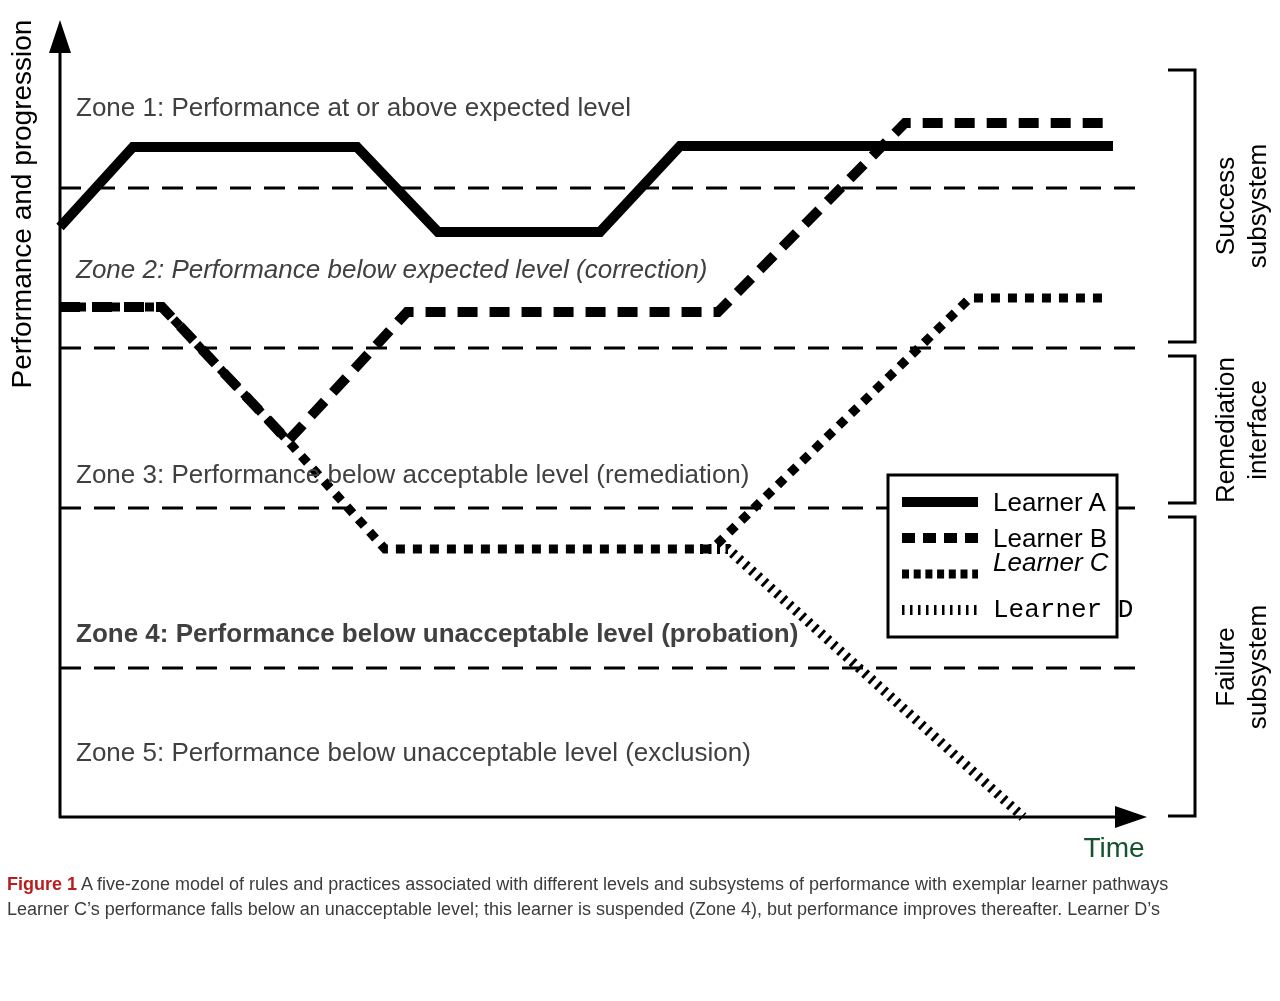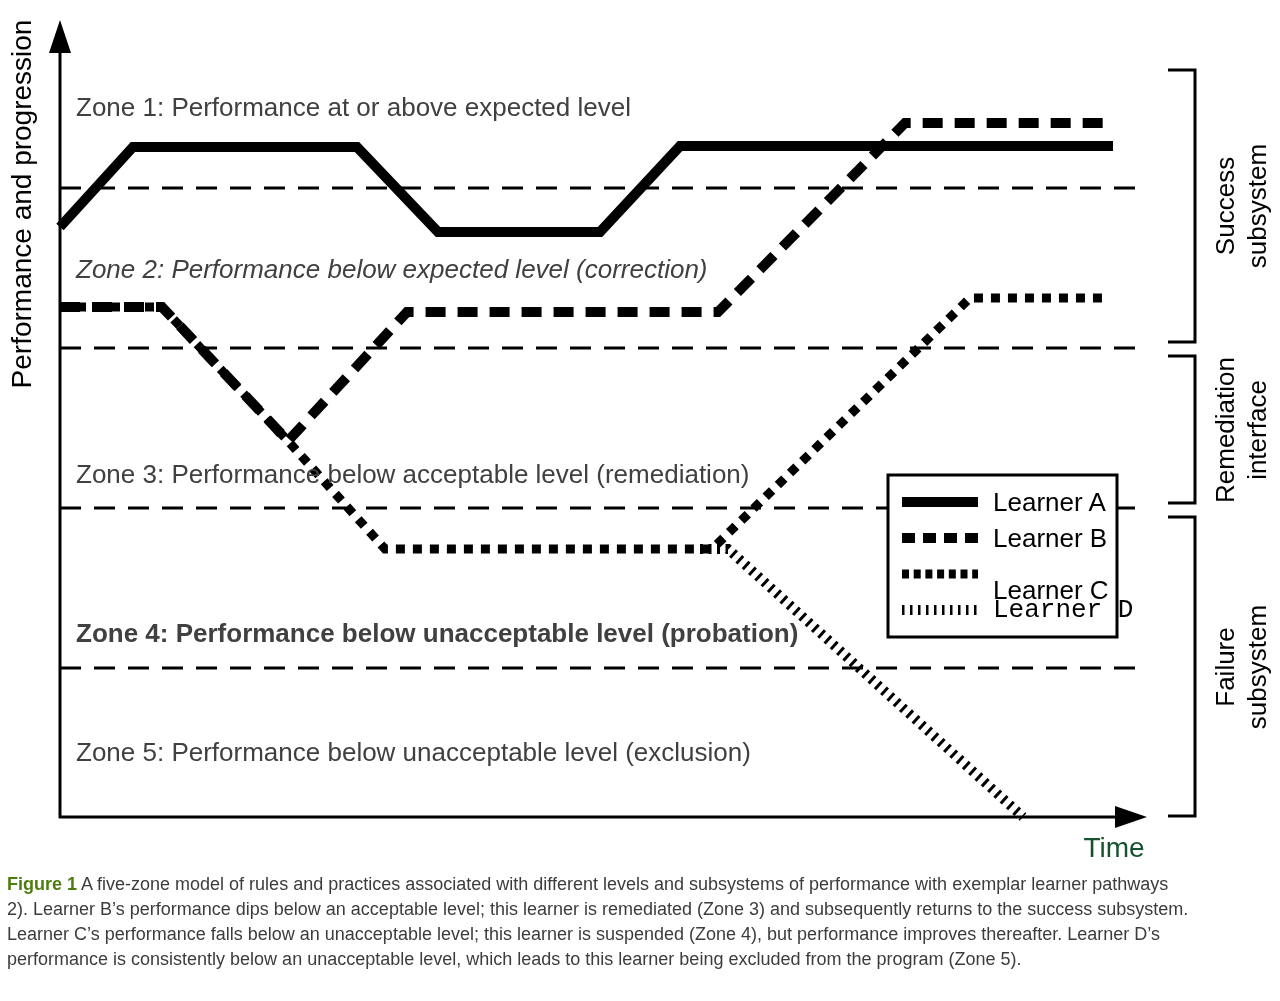--- a/index.html
+++ b/index.html
@@ -14,21 +14,21 @@
   .bracket-label{position:absolute;font-size:26px;line-height:32px;color:#000;
               text-align:center;white-space:nowrap;
               transform:translate(-50%,-50%) rotate(-90deg);}
   .yaxis-label{position:absolute;left:22px;top:204px;font-size:28px;color:#000;
               white-space:nowrap;transform:translate(-50%,-50%) rotate(-90deg);}
   .time-label{position:absolute;left:1114px;top:848px;font-size:28px;color:#14532d;
               white-space:nowrap;transform:translate(-50%,-50%);}
   #caption{position:absolute;left:7px;top:872px;width:1270px;color:#3c3c3c;
            font-size:18px;line-height:25px;}
   #caption .cap-line{white-space:nowrap;}
-  #caption b{color:#4d7c0f;}
+  #caption b{color:#b91c1c;}
 </style>
 </head>
 <body>
 
 <div id="figure">
   <svg id="plot-svg" width="1280" height="870" viewBox="0 0 1280 870">
       <line x1="60" y1="188" x2="1140" y2="188" stroke="#000000" stroke-width="3" stroke-dasharray="21 13"></line>
       <line x1="60" y1="348" x2="1140" y2="348" stroke="#000000" stroke-width="3" stroke-dasharray="21 13"></line>
       <line x1="60" y1="508" x2="1140" y2="508" stroke="#000000" stroke-width="3" stroke-dasharray="21 13"></line>
       <line x1="60" y1="668" x2="1140" y2="668" stroke="#000000" stroke-width="3" stroke-dasharray="21 13"></line>
@@ -52,35 +52,33 @@
   <div id="labels-layer">
     <div class="yaxis-label">Performance and progression</div>
     <div class="time-label">Time</div>
   <div class="zone-label" style="left: 76px; top: 107px;">Zone 1: Performance at or above expected level</div>
       <div class="zone-label" style="left: 76px; top: 269px; font-style: italic;">Zone 2: Performance below expected level (correction)</div>
       <div class="zone-label" style="left: 76px; top: 450px; margin-top: 24px;">Zone 3: Performance below acceptable level (remediation)</div>
       <div class="zone-label" style="left: 76px; top: 633px; font-weight: bold;">Zone 4: Performance below unacceptable level (probation)</div>
       <div class="zone-label" style="left: 76px; top: 752px;">Zone 5: Performance below unacceptable level (exclusion)</div>
       <div class="legend-label" style="left: 993px; top: 502px;">Learner A</div>
       <div class="legend-label" style="left: 993px; top: 538px;">Learner B</div>
-      <div class="legend-label" style="left: 993px; top: 590px;">Learner C</div>
+      <div class="legend-label" style="left: 993px; top: 562px; font-style: italic;">Learner C</div>
       <div class="legend-label" style="left: 993px; top: 610px; font-family: Liberation Mono, monospace;">Learner D</div>
       <div class="bracket-label" style="left: 1241px; top: 206px;">
         <div>Success</div>
         <div>subsystem</div>
       </div>
       <div class="bracket-label" style="left: 1241px; top: 429.5px;">
         <div>Remediation</div>
         <div>interface</div>
       </div>
       <div class="bracket-label" style="left: 1241px; top: 666.5px;">
         <div>Failure</div>
         <div>subsystem</div>
       </div>
     </div>
 </div>
 
 <div id="caption">
   <div class="cap-line"><b>Figure 1</b><span> A five-zone model of rules and practices associated with different levels and subsystems of performance with exemplar learner pathways</span></div>
-  <div class="cap-line">2). Learner B’s performance dips below an acceptable level; this learner is remediated (Zone 3) and subsequently returns to the success subsystem.</div>
   <div class="cap-line">Learner C’s performance falls below an unacceptable level; this learner is suspended (Zone 4), but performance improves thereafter. Learner D’s</div>
-  <div class="cap-line">performance is consistently below an unacceptable level, which leads to this learner being excluded from the program (Zone 5).</div>
 </div>
 
 </body></html>

